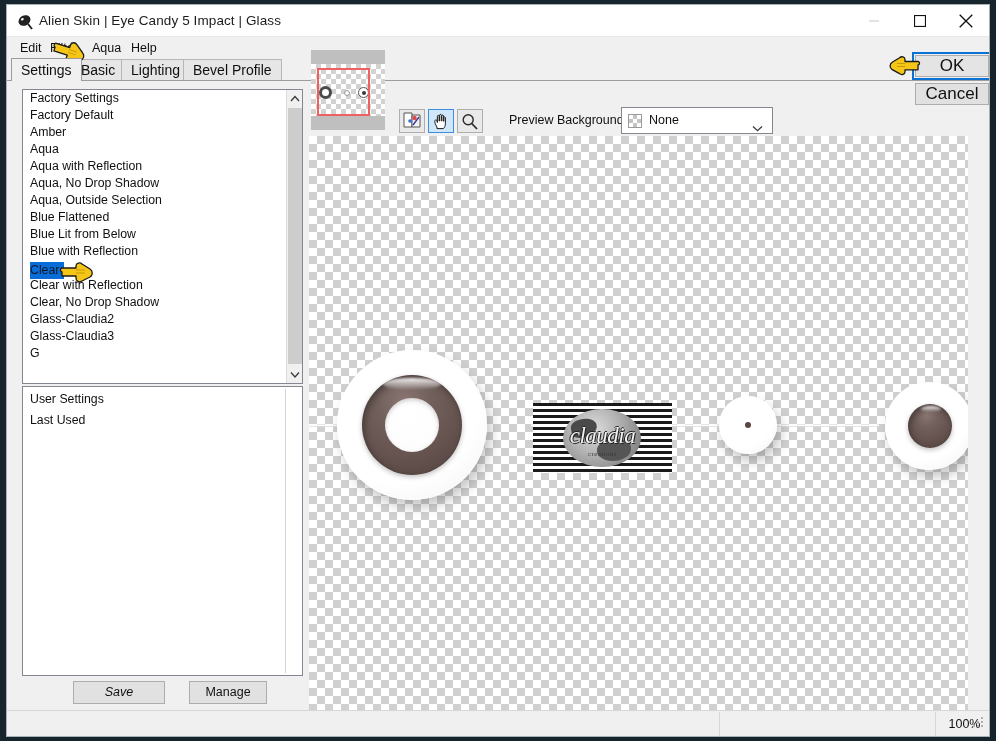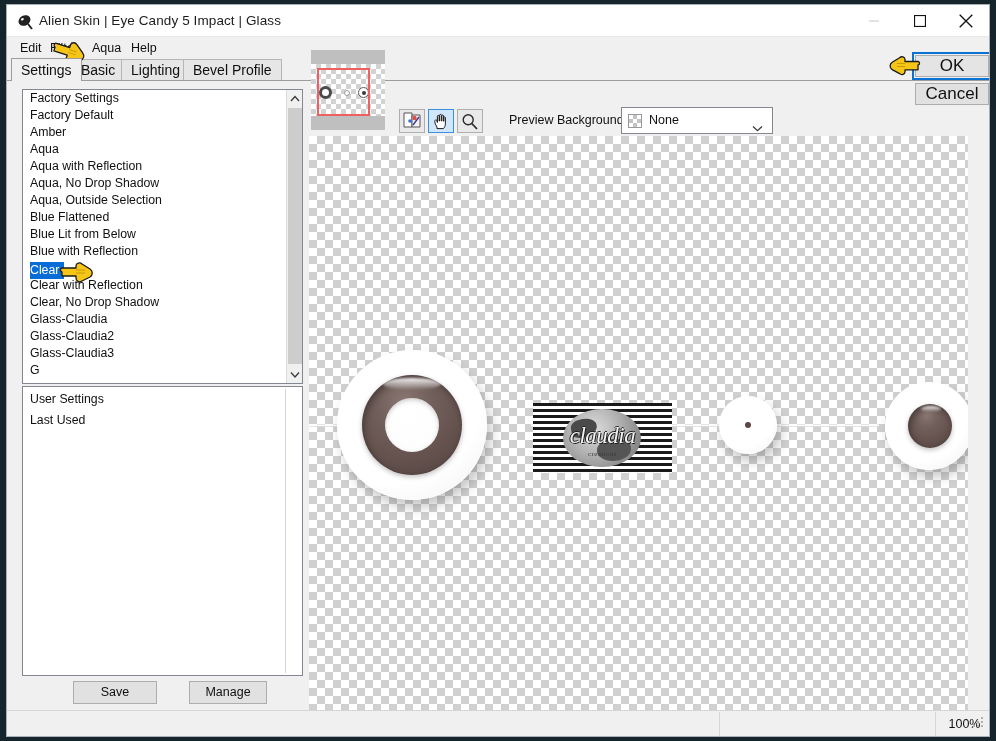--- a/index.html
+++ b/index.html
@@ -120,21 +120,21 @@
   .list-item {
     font-size: 12.3px;
     color: #101010;
     height: 17px; line-height: 17px;
     padding-left: 7px;
     white-space: nowrap;
     cursor: default;
   }
   .list-item.selected {
     background: #0a6cd6;
-    color: #ffffff;
+    color: #0f172a;
     display: inline-block;
     padding-right: 5px;
     margin-left: 7px;
     padding-left: 0;
   }
   .li-wrap { height: 17px; }
 
   
   .vscroll {
     position: absolute; right: 0; top: 0;
@@ -165,21 +165,21 @@
   .pbtn {
     position: absolute;
     height: 23px;
     background: #e1e1e1;
     border: 1px solid #adadad;
     box-sizing: border-box;
     font-size: 12.5px; color: #101010;
     text-align: center; line-height: 21px;
     cursor: default;
   }
-  #save-button   { left: 60px; top: 598px; width: 84px; }
+  #save-button   { left: 60px; top: 598px; width: 92px; font-style: italic; }
   #manage-button { left: 176px; top: 598px; width: 78px; }
 
   
   .preview-header {
     position: absolute; left: 302px; top: 78px;
     width: 680px; height: 54px;
     background: #f0f0f0;
   }
   .navigator {
     position: absolute; left: 2px; top: -33px;
@@ -457,23 +457,20 @@
             </div>
             <div class="li-wrap">
               <div class="list-item">Blue with Reflection</div>
             </div>
             <div class="li-wrap"><div class="list-item selected">Clear</div></div>
             <div class="li-wrap">
               <div class="list-item">Clear with Reflection</div>
             </div>
             <div class="li-wrap">
               <div class="list-item">Clear, No Drop Shadow</div>
-            </div>
-            <div class="li-wrap">
-              <div class="list-item">Glass-Claudia</div>
             </div>
             <div class="li-wrap">
               <div class="list-item">Glass-Claudia2</div>
             </div>
             <div class="li-wrap">
               <div class="list-item">Glass-Claudia3</div>
             </div>
             <div class="list-item">G</div>
           </div>
         <div class="vscroll">

